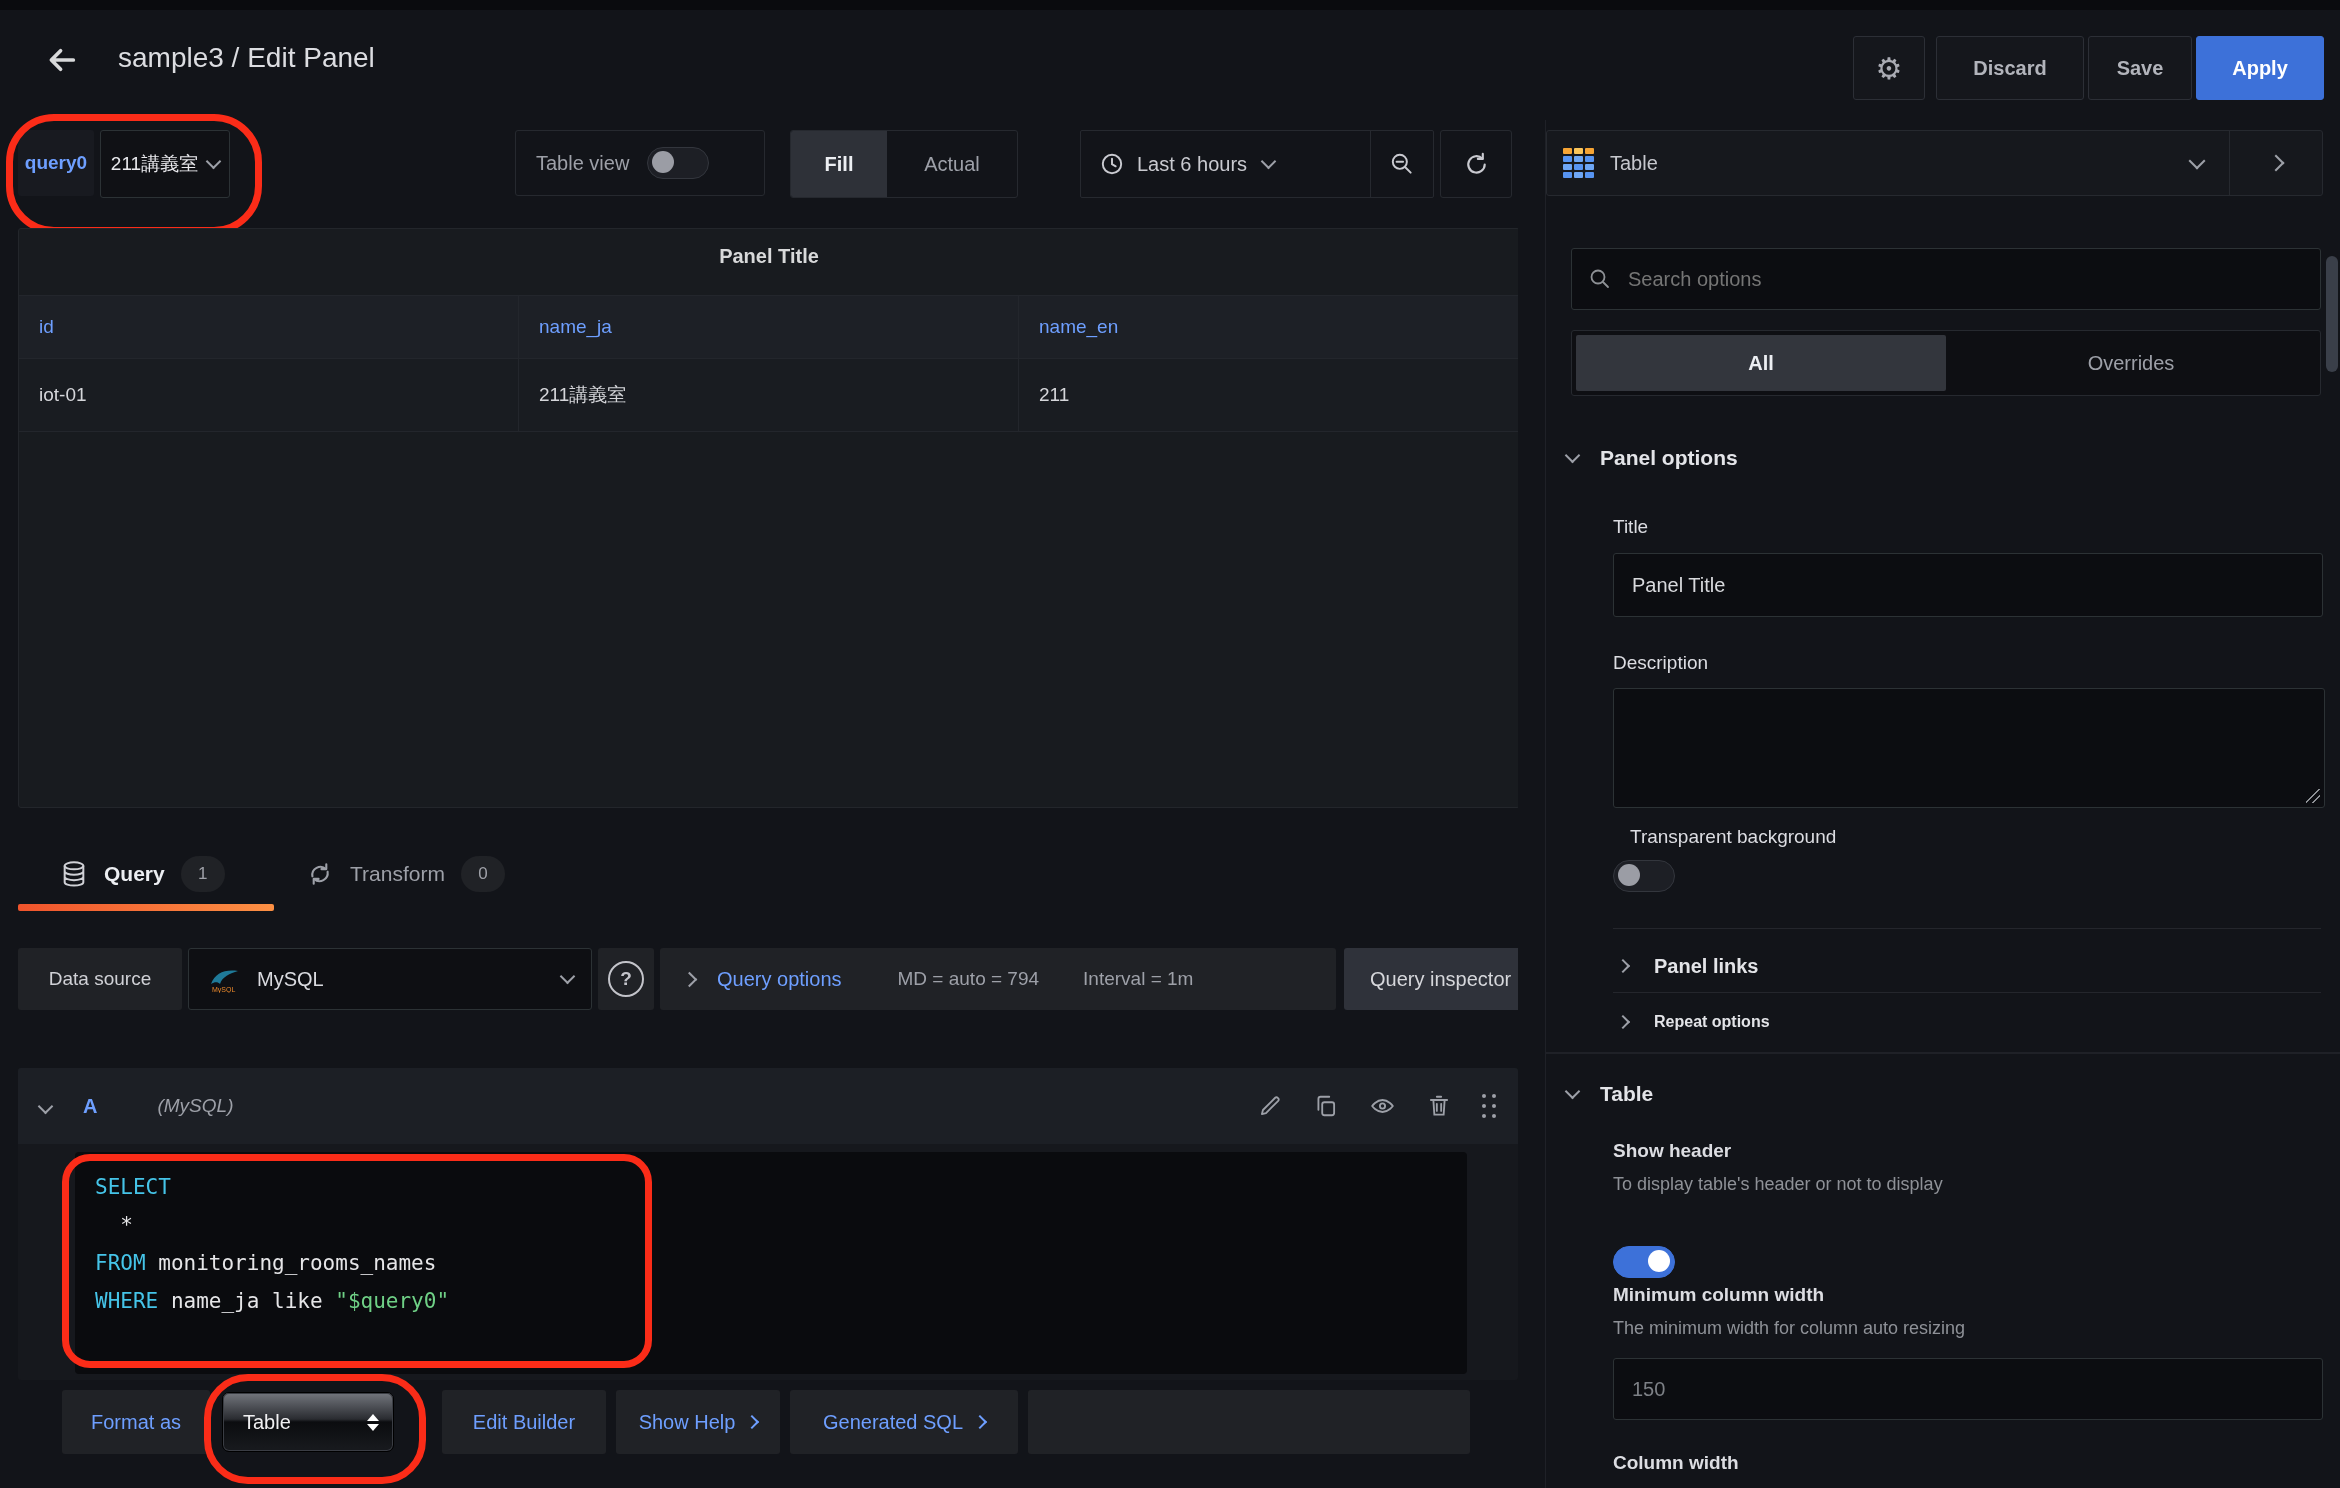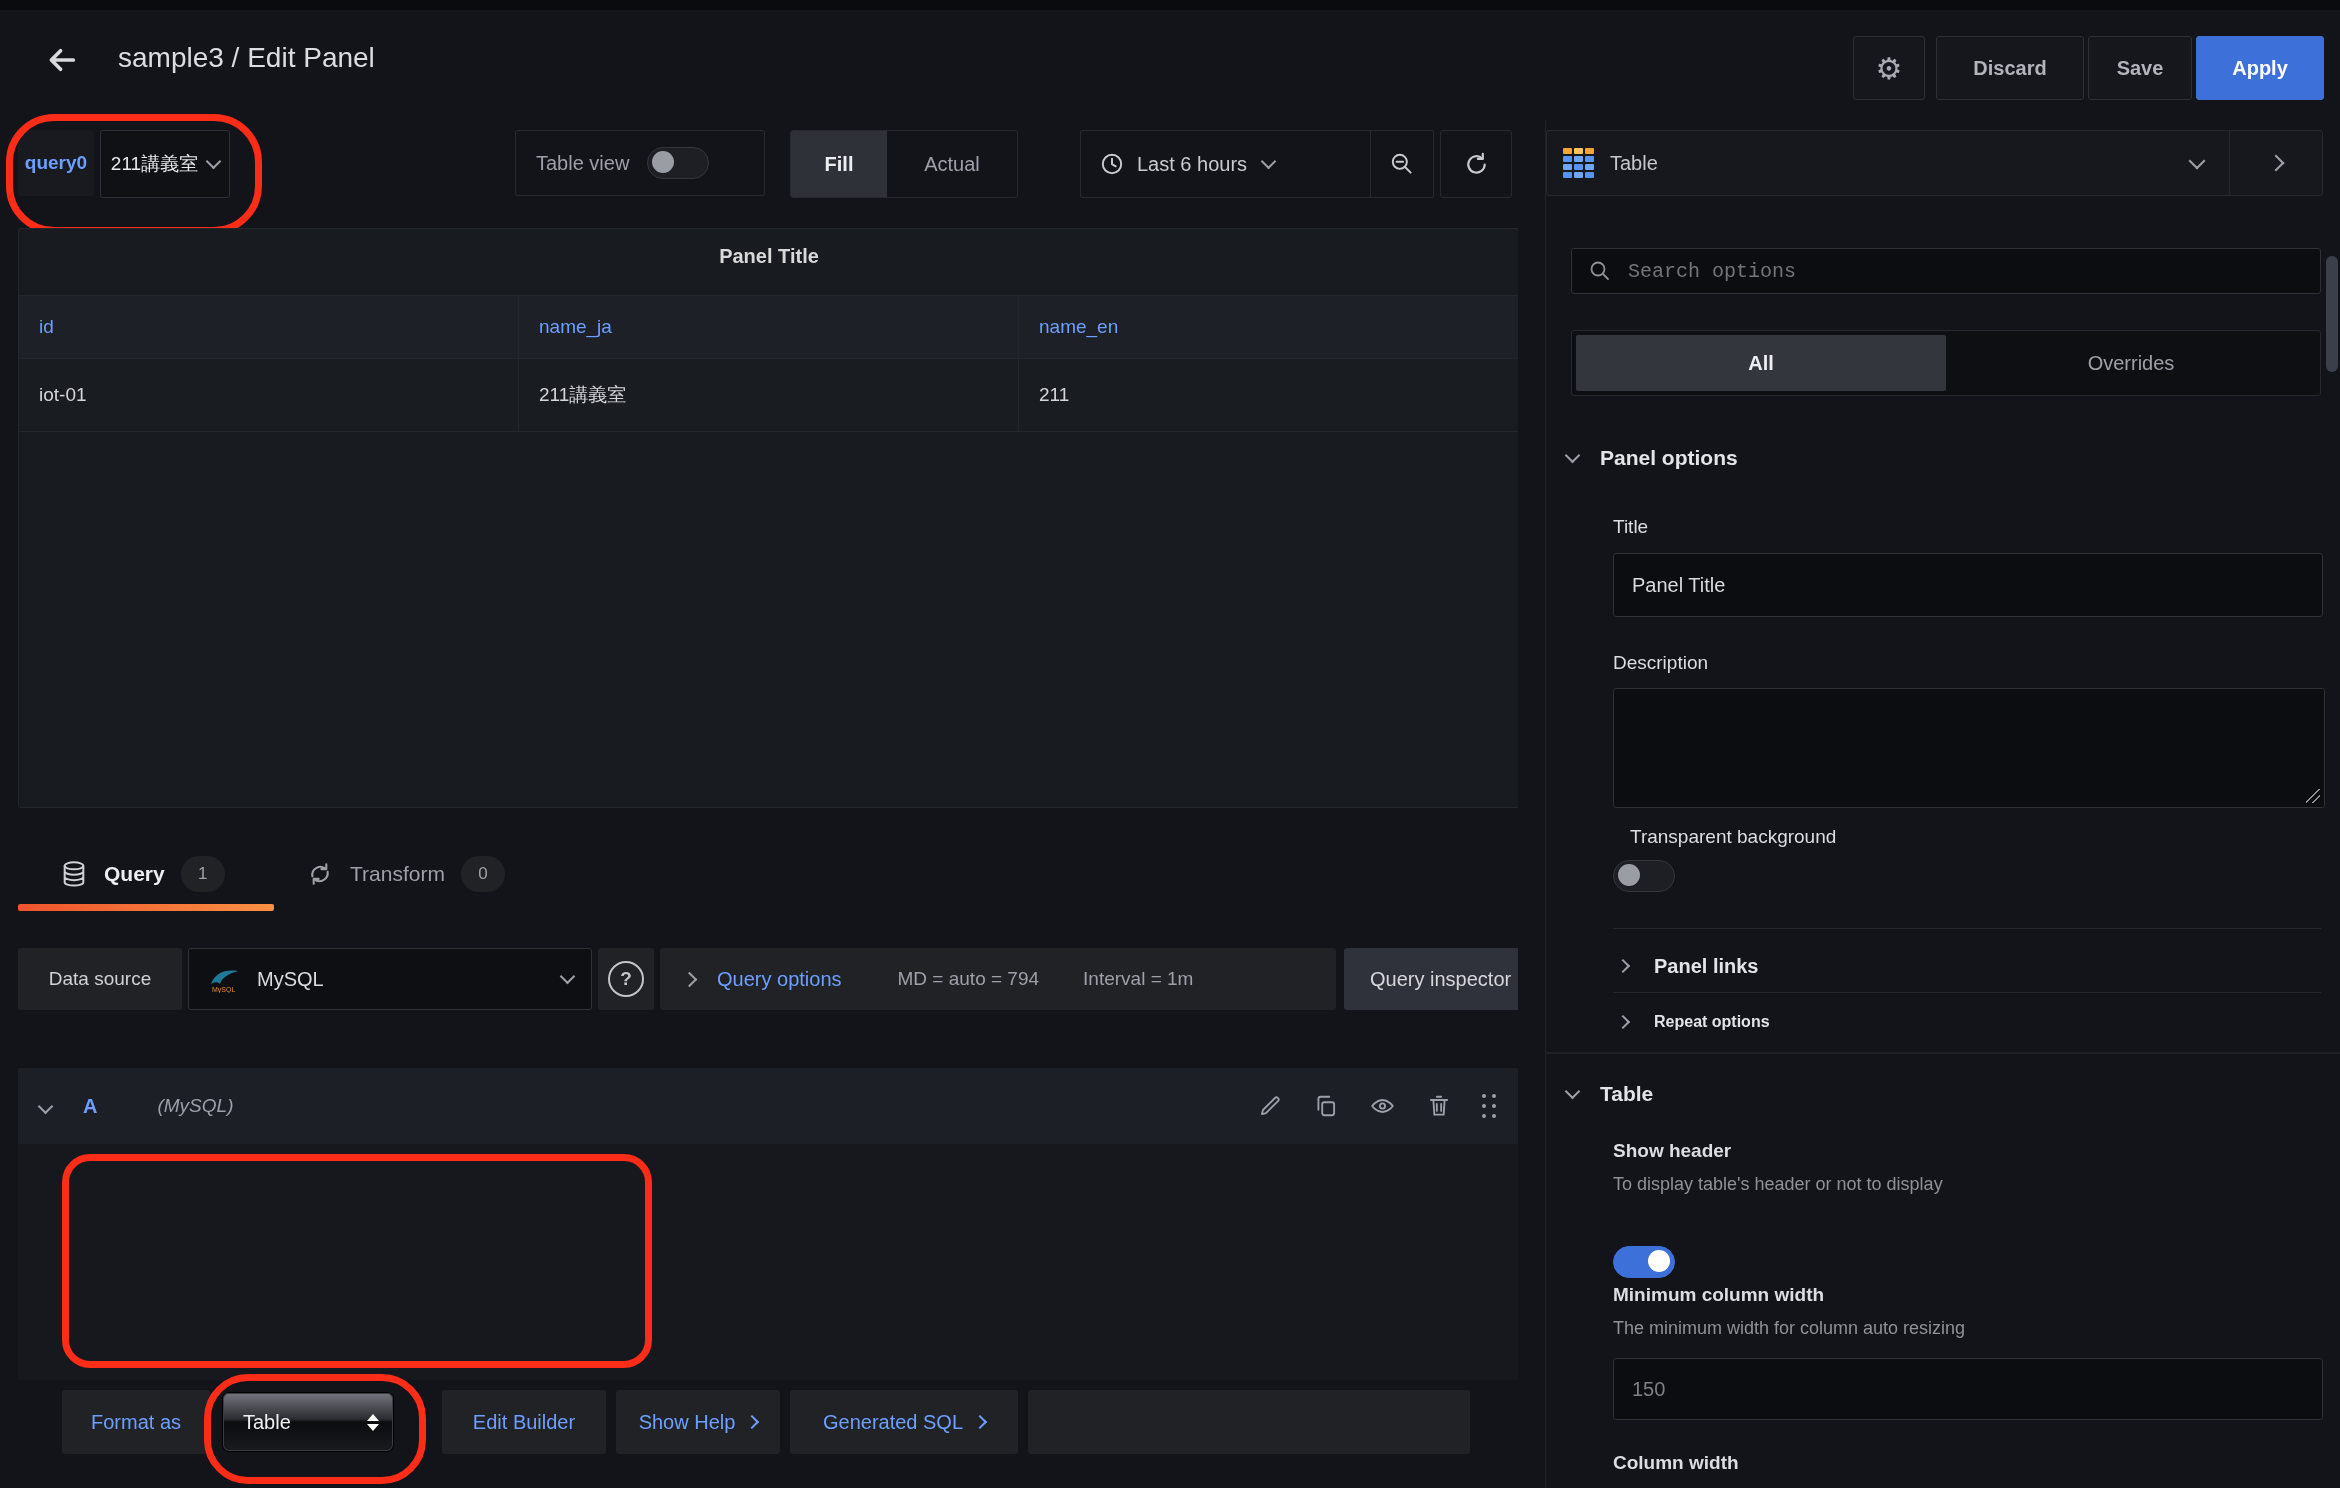--- a/index.html
+++ b/index.html
@@ -228,20 +228,26 @@
             <svg width="26" height="26" viewBox="0 0 24 24">
                 <path d="M4.5 6.5h15M10 3.5h4M6.8 6.5l.9 13.5h8.6l.9-13.5M10 10v6.5M14 10v6.5" fill="none" stroke="#9da0a8" stroke-width="1.7" stroke-linecap="round"></path>
               </svg>
           </span>
           <span style="width:4px;height:4px;border-radius:50%;background:#9da0a8;margin-right:10px;
                        box-shadow:10px 0 0 #9da0a8,0 10px 0 #9da0a8,10px 10px 0 #9da0a8,0 20px 0 #9da0a8,10px 20px 0 #9da0a8;
                        transform:translateY(-10px);display:inline-block;"></span>
         </span>
       </div>
 
+      <div style="position:absolute;left:57px;top:84px;width:1392px;height:222px;background:#0a0b0e;border-radius:4px;padding:16px 0 0 20px;box-sizing:border-box;">
+        <div class="code"><span class="kw">SELECT</span></div>
+        <div class="code"><span class="plain">  *</span></div>
+        <div class="code"><span class="kw">FROM</span> <span class="plain">monitoring_rooms_names</span></div>
+        <div class="code"><span class="kw">WHERE</span> <span class="plain">name_ja like</span> <span class="str">"$query0"</span></div>
+      </div>
       <div class="red-annot" style="left:44px;top:86px;width:576px;height:200px;border-radius:28px;"></div>
     </div>
 
     <div class="abs seg" style="left:62px;top:1390px;width:148px;height:64px;justify-content:center;">
       <span class="bluelink">Format as</span>
     </div>
     <div class="abs gloss-select" style="left:222px;top:1392px;width:172px;height:60px;padding-left:20px;box-sizing:border-box;">
       <span>Table</span>
       <span class="udarrows">
           <i class="up"></i>
@@ -282,21 +288,21 @@
           <b style="background:#5794f2;"></b>
       </span>
       <span style="margin-left:16px;color:#c6c7cd;font-size:20px;font-weight:500;">Table</span>
       <span class="chev cvd" style="margin-left:auto;margin-right:26px;width:10px;height:10px;"></span>
       <span style="width:1px;height:100%;background:#26292f;"></span>
       <span style="width:92px;height:100%;display:flex;align-items:center;justify-content:center;">
         <span class="chev cvr" style="width:10px;height:10px;"></span>
       </span>
     </div>
 
-    <div class="abs" style="left:25px;top:128px;width:750px;height:46px;background:#0c0d11;border:1px solid #2c3235;border-radius:3px;display:flex;align-items:center;gap:14px;padding:0 16px;box-sizing:border-box;font-family:Liberation Mono, monospace;">
+    <div class="abs" style="left:25px;top:128px;width:750px;height:62px;background:#0c0d11;border:1px solid #2c3235;border-radius:3px;display:flex;align-items:center;gap:14px;padding:0 16px;box-sizing:border-box;">
       <span class="icon">
         <svg width="24" height="24" viewBox="0 0 24 24">
             <circle cx="10" cy="10" r="6.5" fill="none" stroke="#8e9196" stroke-width="1.8"></circle>
             <path d="M15 15l5 5" stroke="#8e9196" stroke-width="1.8" stroke-linecap="round"></path>
           </svg>
       </span>
       <input style="flex: 1 1 0%; background: transparent; border: none; color: rgb(216, 217, 221); font-size: 20px;" placeholder="Search options">
     </div>
 
     <div class="abs" style="left:25px;top:210px;width:750px;height:66px;background:#0e0f13;border:1px solid #26292f;border-radius:3px;display:flex;padding:4px;box-sizing:border-box;">

